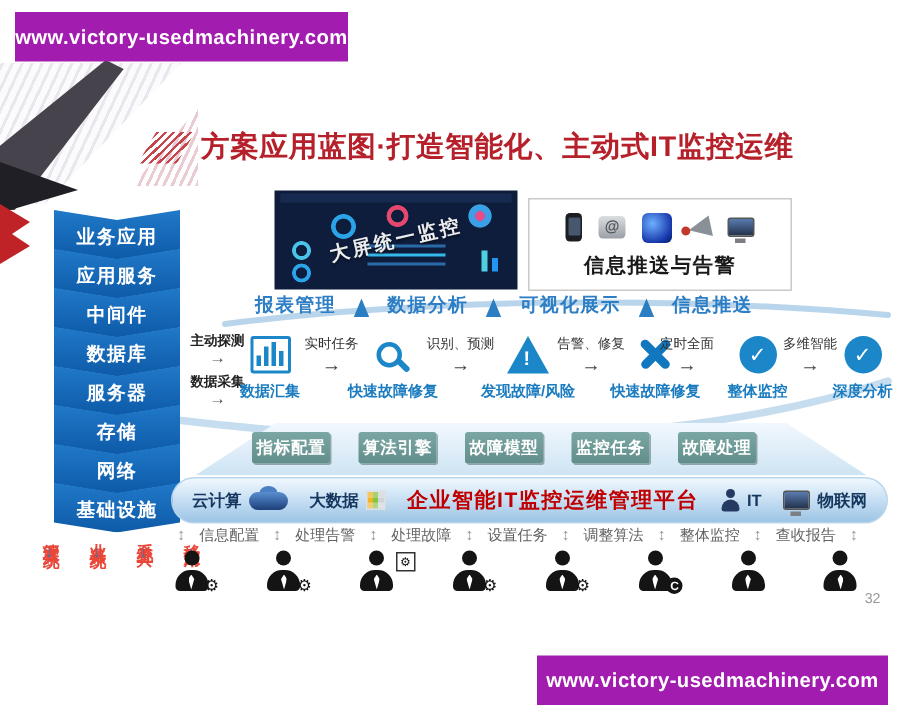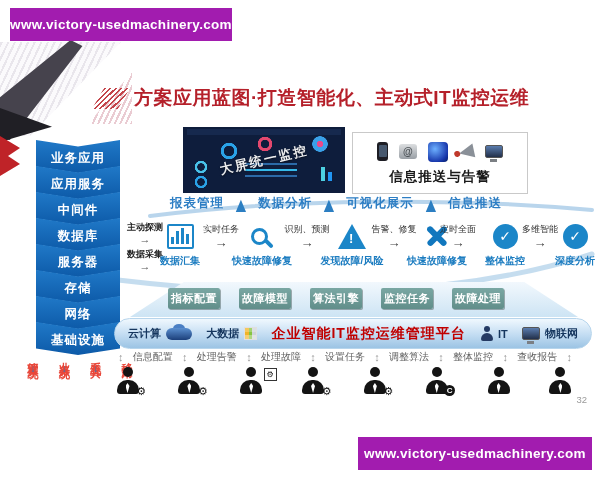--- a/index.html
+++ b/index.html
@@ -330,22 +330,22 @@
       <div class="icon-slot">
           <span class="icon-check">✓</span>
         </div>
       <span class="step-label">深度分析</span>
     </div>
   </div>
 
   <div class="pedestal"></div>
   <div class="modules">
     <div class="module">指标配置</div>
+    <div class="module">算法引擎</div>
     <div class="module">故障模型</div>
-    <div class="module">算法引擎</div>
     <div class="module">监控任务</div>
     <div class="module">故障处理</div>
   </div>
 
   <div class="platform">
     <span class="plat-tag">
       <span>云计算</span>
       <span class="icon-cloud"></span>
     </span>
     <span class="plat-tag">

